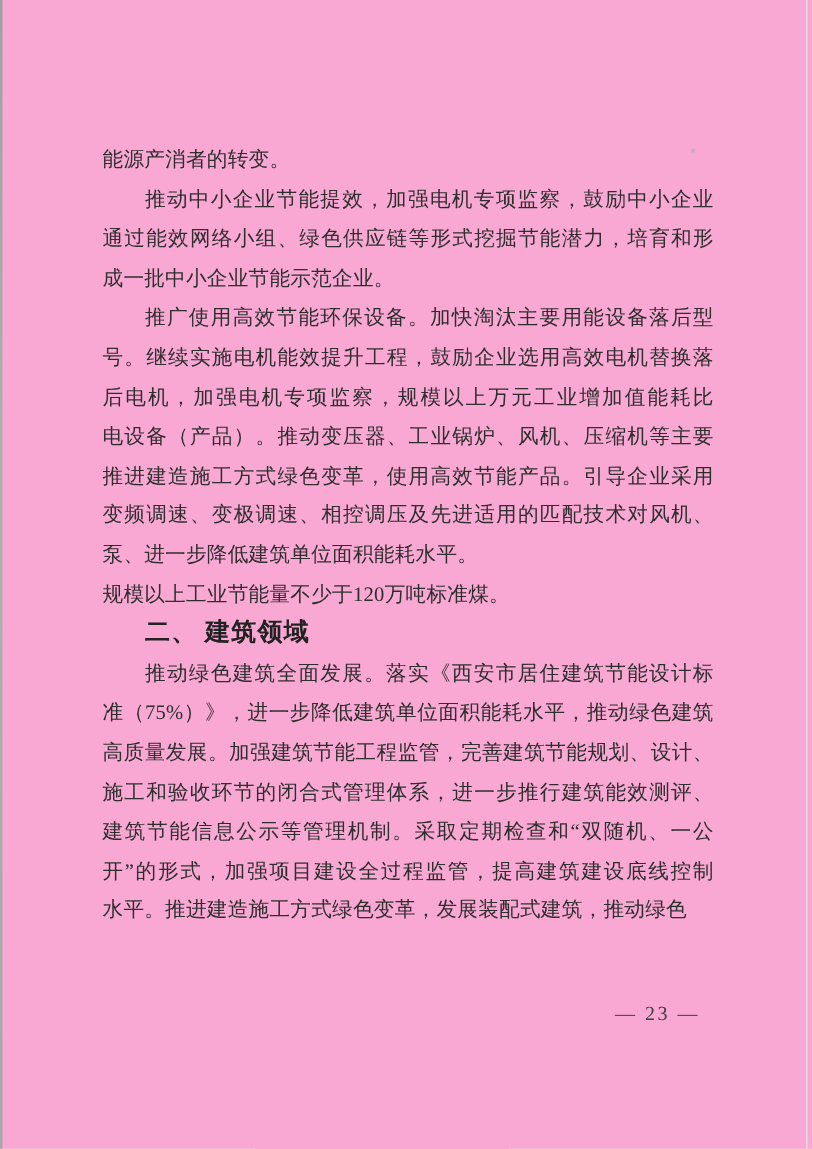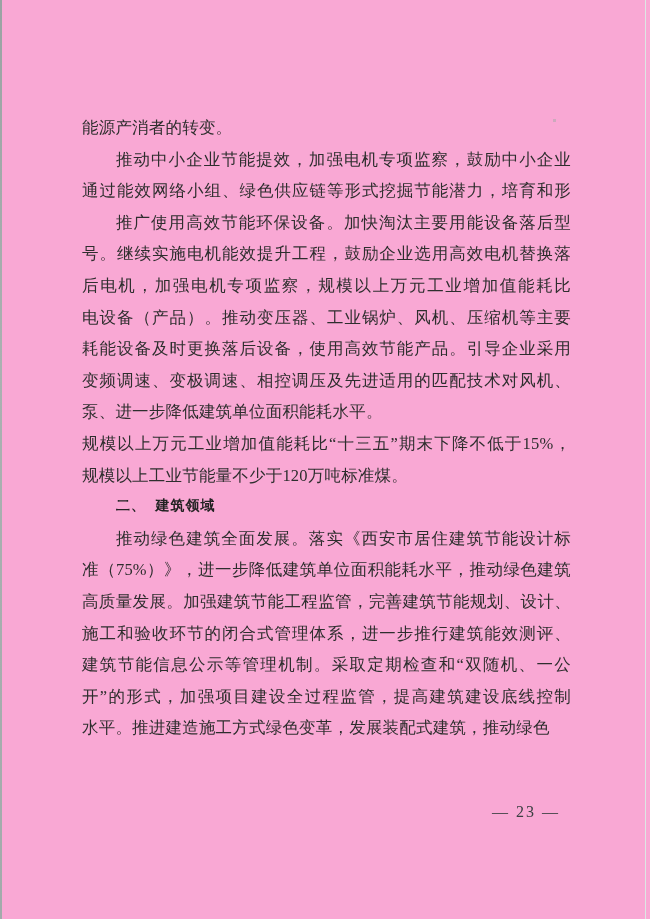--- a/index.html
+++ b/index.html
@@ -60,23 +60,23 @@
     text-justify: inter-character;
     letter-spacing: 0.2px;
   }
   .line.last {
     text-align-last: left;
   }
   .line.indent {
     text-indent: 34px;
   }
   .para.heading .line {
-    font-family: Liberation Mono, monospace;
+    font-family: Liberation Serif, serif;
     font-weight: bold;
-    font-size: 14px;
+    font-size: 20px;
     color: #222222;
     text-align-last: left;
     letter-spacing: 1px;
   }
   .pagenum {
     position: absolute;
     top: 803px;
     right: 90px;
     font-size: 16px;
     color: #3a3f41;
@@ -92,32 +92,32 @@
   <div class="edge-right"></div>
   <div class="speck"></div>
 
   <div class="textblock">
       <div class="para body">
         <div class="line last">能源产消者的转变。</div>
       </div>
       <div class="para body">
         <div class="line indent">推动中小企业节能提效，加强电机专项监察，鼓励中小企业</div>
         <div class="line">通过能效网络小组、绿色供应链等形式挖掘节能潜力，培育和形</div>
+        <div class="line last">成一批中小企业节能示范企业。</div>
       </div>
       <div class="para body">
         <div class="line indent">推广使用高效节能环保设备。加快淘汰主要用能设备落后型</div>
         <div class="line">号。继续实施电机能效提升工程，鼓励企业选用高效电机替换落</div>
         <div class="line">后电机，加强电机专项监察，规模以上万元工业增加值能耗比</div>
         <div class="line">电设备（产品）。推动变压器、工业锅炉、风机、压缩机等主要</div>
-        <div class="line">耗能设备及时更换落后设备，使用高效节能产品。引导企业采用</div>
+        <div class="line">推进建造施工方式绿色变革，使用高效节能产品。引导企业采用</div>
         <div class="line">变频调速、变极调速、相控调压及先进适用的匹配技术对风机、</div>
         <div class="line last">泵、进一步降低建筑单位面积能耗水平。</div>
       </div>
       <div class="para body">
-        <div class="line">规模以上万元工业增加值能耗比“十三五”期末下降不低于15%，</div>
         <div class="line last">规模以上工业节能量不少于120万吨标准煤。</div>
       </div>
       <div class="para heading">
         <div class="line indent last">二、 建筑领域</div>
       </div>
       <div class="para body">
         <div class="line indent">推动绿色建筑全面发展。落实《西安市居住建筑节能设计标</div>
         <div class="line">准（75%）》，进一步降低建筑单位面积能耗水平，推动绿色建筑</div>
         <div class="line">高质量发展。加强建筑节能工程监管，完善建筑节能规划、设计、</div>
         <div class="line">施工和验收环节的闭合式管理体系，进一步推行建筑能效测评、</div>

